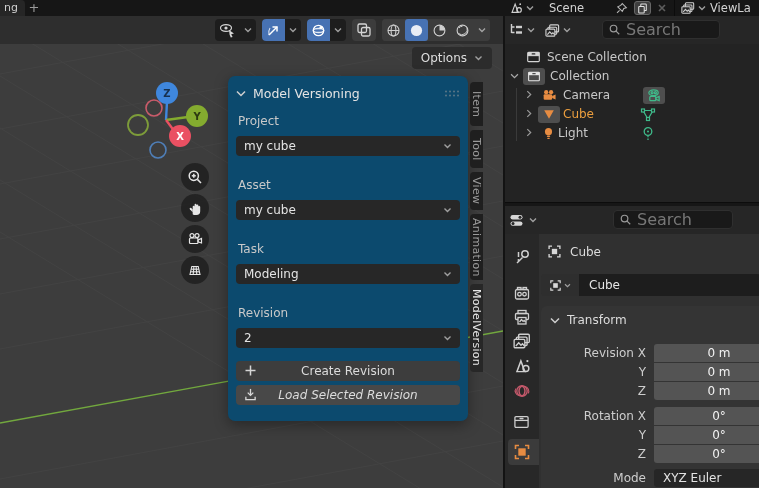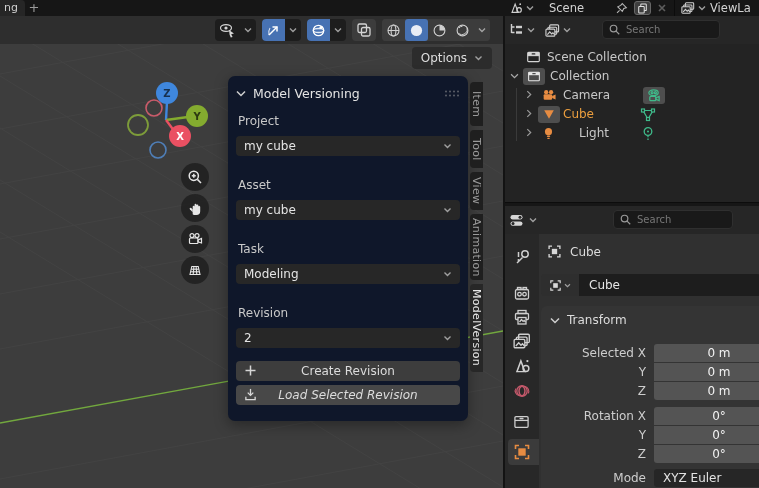--- a/index.html
+++ b/index.html
@@ -30,21 +30,21 @@
   .hb.light,.hb.light .seg{background:#3c3c3c;}
   .hb.light .seg.on{background:#4772b3;border-radius:3px;}
   .chev{opacity:.85;}
   .options{position:absolute;top:31px;right:11px;height:22px;background:#2c2c2c;border-radius:4px;
            display:flex;align-items:center;padding:0 9px;gap:7px;color:#dedede;}
   .vtools{position:absolute;left:181px;top:147px;width:28px;}
   .vtool{width:28px;height:28px;border-radius:50%;background:rgba(28,28,28,.78);
          display:flex;align-items:center;justify-content:center;margin-bottom:3px;}
 
   
-  .panel{position:absolute;left:228px;top:60px;width:240px;background:#0f172a;border-radius:7px;
+  .panel{position:absolute;left:228px;top:60px;width:240px;background:#0c4a6e;border-radius:7px;
          padding:6px 8px 16px;box-shadow:0 4px 14px rgba(0,0,0,.35);}
   .panel-header{display:flex;align-items:center;gap:7px;height:22px;color:#e3e3e3;font-size:12.5px;}
   .grip{margin-left:auto;opacity:.55;}
   .flabel{margin:10px 2px 8px;color:#c9c9c9;line-height:14px;}
   .flabel.gap{margin-top:22px;}
   .dd{height:20px;background:#272727;border-radius:4px;display:flex;align-items:center;
       padding:0 8px;color:#e4e4e4;}
   .dd .chev{margin-left:auto;}
   .pbtn{position:relative;height:20px;border-radius:4px;display:flex;align-items:center;
         justify-content:center;color:#dcdcdc;margin-top:4px;}
@@ -61,21 +61,21 @@
   .vtab.t5{height:88px}
   .vtab.active{background:#272727;color:#e9e9e9;}
 
   
   .rightcol{position:absolute;left:503px;top:16px;width:256px;height:472px;background:#232323;
             border-left:2px solid #131313;}
   .ed-header{position:relative;height:28px;background:#262626;}
   .ehb{position:absolute;top:4px;height:20px;display:flex;align-items:center;gap:3px;}
   .search{position:absolute;top:4px;height:19px;background:#191919;border:1px solid #2f2f2f;
           border-radius:4px;display:flex;align-items:center;padding:0 6px;gap:6px;}
-  .search input{background:transparent;border:0;outline:0;color:#fde047;font-size:10px;width:80px;
+  .search input{background:transparent;border:0;outline:0;color:#fde047;font-size:16px;width:80px;
                 font-family:inherit;padding:0;}
   .search input::placeholder{color:#777;}
 
   .out-tree{position:relative;height:158px;}
   .orow{position:absolute;left:0;right:0;height:19px;line-height:19px;}
   .orow span.lbl{position:absolute;color:#c8c8c8;font-size:12px;}
   .obadge{position:absolute;top:1px;width:22px;height:17px;background:#4e4e4e;border-radius:3px;
           display:flex;align-items:center;justify-content:center;}
   .oicon{position:absolute;top:2px;}
   .guide{position:absolute;left:11px;top:44px;width:1px;height:53px;background:#3a3a3a;}
@@ -552,21 +552,21 @@
               <polyline points="1.5,1 5.5,5 1.5,9" fill="none" stroke="#9a9a9a" stroke-width="1.4"></polyline>
             </svg>
           </span>
         <span class="oicon" style="left:36px">
           <svg width="15" height="15" viewBox="0 0 16 16" fill="#e78c42">
             <circle cx="8" cy="6" r="3.8"></circle>
               <rect x="6.2" y="10.2" width="3.6" height="1.6" rx=".8"></rect>
               <rect x="6.6" y="12.4" width="2.8" height="1.4" rx=".7"></rect>
           </svg>
           </span>
-        <span class="lbl" style="left:74px">Light</span>
+        <span class="lbl" style="left:53px">Light</span>
         <span class="oicon" style="left:135px">
           <svg width="16" height="16" viewBox="0 0 16 16" fill="none" stroke="#3fba8a" stroke-width="1.3">
             <circle cx="8" cy="5.5" r="3.8"></circle>
               <circle cx="8" cy="5.5" r="1" fill="#3fba8a" stroke="none"></circle>
             <line x1="8" y1="9.8" x2="8" y2="11.2"></line>
               <line x1="8" y1="12.6" x2="8" y2="14"></line>
           </svg>
           </span>
       </div>
     </div>
@@ -683,21 +683,21 @@
         </div>
 
         <div class="tblock">
           <div class="theader">
             <svg width="10" height="7" viewBox="0 0 10 7">
               <polyline points="1,1.5 5,5.5 9,1.5" fill="none" stroke="#cfcfcf" stroke-width="1.5"></polyline>
               </svg>
             <span>Transform</span>
           </div>
 
-          <span class="trow-label" style="top:38px">Selected X</span>
+          <span class="trow-label" style="top:38px">Revision X</span>
           <span class="trow-label" style="top:57px">Y</span>
           <span class="trow-label" style="top:76px">Z</span>
           <div class="tfield top" style="top:38px">0 m</div>
           <div class="tfield" style="top:57px">0 m</div>
           <div class="tfield bot" style="top:76px">0 m</div>
 
           <span class="trow-label" style="top:101px">Rotation X</span>
           <span class="trow-label" style="top:120px">Y</span>
           <span class="trow-label" style="top:139px">Z</span>
           <div class="tfield top" style="top:101px">0°</div>

